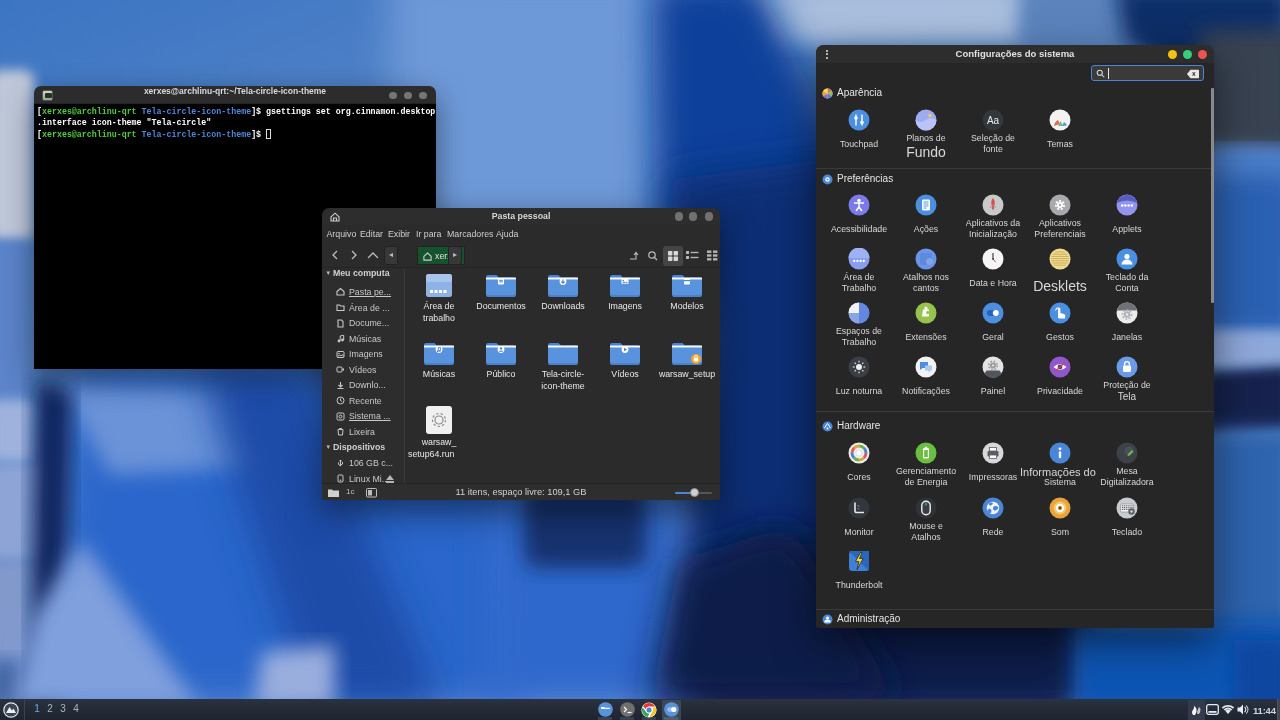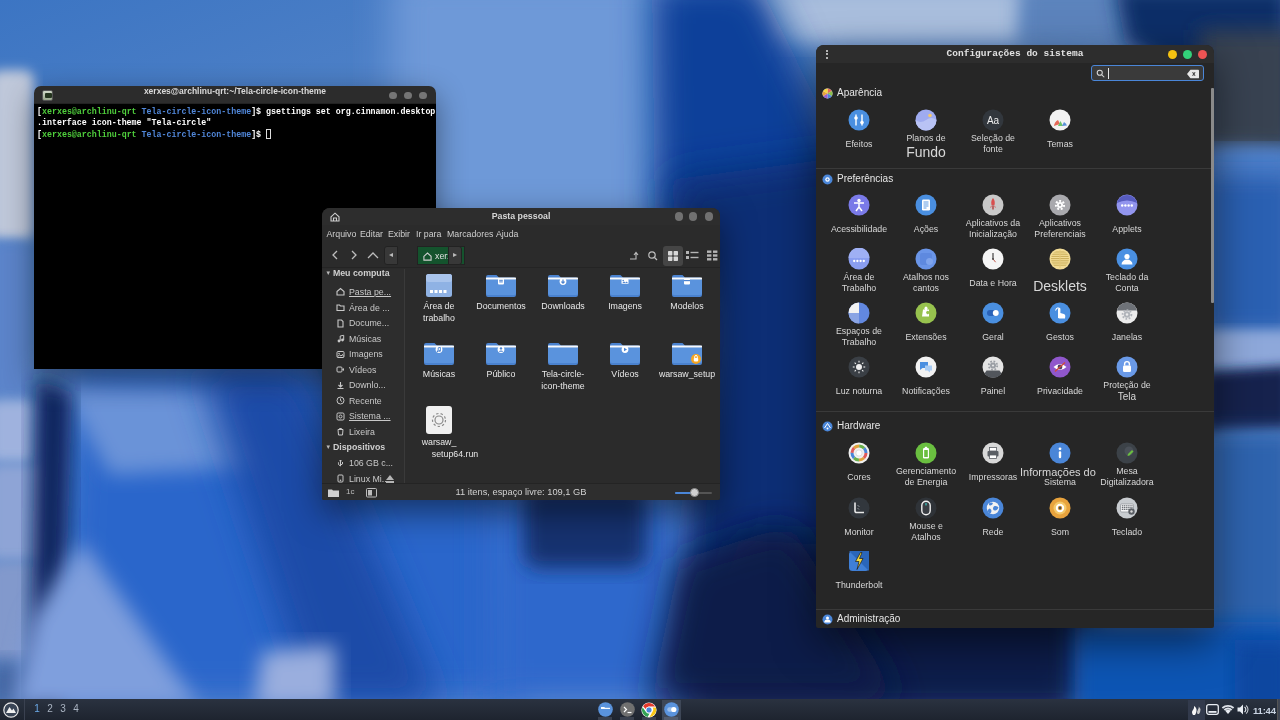--- a/index.html
+++ b/index.html
@@ -307,26 +307,26 @@
       </svg>
       <div style="position:absolute;left:653px;top:369.0px;width:68px;text-align:center;color:#e8e8e8;font-size:8.8px">warsaw_setup</div>
       <svg width="26" height="28" viewBox="0 0 26 28" style="position:absolute;left:426px;top:406px">
 <rect x="0" y="0" width="26" height="28" rx="3" fill="#f0f0f0"></rect>
 <g fill="none" stroke="#8a8a8a" stroke-width="1.2">
           <circle cx="13" cy="14" r="4"></circle>
           <circle cx="13" cy="14" r="6.5" stroke-dasharray="2.3,2.2"></circle>
         </g>
 </svg>
       <div style="position:absolute;left:408px;top:437.0px;width:62px;text-align:center;color:#e8e8e8;font-size:8.8px">warsaw_</div>
-      <div style="position:absolute;left:424px;top:449.4px;width:62px;text-align:center;color:#e8e8e8;font-size:8.8px">setup64.run</div>
+      <div style="position:absolute;left:408px;top:449.4px;width:62px;color:#e8e8e8;font-size:8.8px">setup64.run</div>
 <div style="position:absolute;left:386px;top:475px;width:0;height:0;border-left:4px solid transparent;border-right:4px solid transparent;border-bottom:5px solid #b5b5b5"></div>
       <div style="position:absolute;left:386px;top:481px;width:8px;height:1.5px;background:#b5b5b5"></div>
 </div>
 
-<div style="position:absolute;left:816px;top:45px;width:398px;height:583px;background:#262626;border-radius:8px 8px 2px 2px;box-shadow:0 14px 40px rgba(0,0,0,.55);font-family:Liberation Mono, monospace">
+<div style="position:absolute;left:816px;top:45px;width:398px;height:583px;background:#262626;border-radius:8px 8px 2px 2px;box-shadow:0 14px 40px rgba(0,0,0,.55);font-family:Liberation Sans, sans-serif">
  <div style="position:absolute;left:0;top:0;width:100%;height:18px;background:#2d2d2d;border-radius:8px 8px 0 0">
   <div style="position:absolute;left:10px;top:4.5px;width:2px;height:2px;border-radius:50%;background:#e0e0e0"></div>
   <div style="position:absolute;left:10px;top:8px;width:2px;height:2px;border-radius:50%;background:#e0e0e0"></div>
   <div style="position:absolute;left:10px;top:11.5px;width:2px;height:2px;border-radius:50%;background:#e0e0e0"></div>
   <div style="position:absolute;left:0;top:0;width:100%;height:18px;line-height:18px;text-align:center;font-weight:bold;font-size:9.5px;color:#e2e2e2">Configurações do sistema</div>
   <div style="position:absolute;left:1168px;"></div>
  </div>
  <div style="position:absolute;left:352px;top:4.5px;width:9px;height:9px;border-radius:50%;background:#f5c211"></div>
  <div style="position:absolute;left:367px;top:4.5px;width:9px;height:9px;border-radius:50%;background:#33d17a"></div>
  <div style="position:absolute;left:382px;top:4.5px;width:9px;height:9px;border-radius:50%;background:#ed5353"></div>
@@ -374,21 +374,21 @@
         <circle cx="11" cy="8" r="3" fill="#fff"></circle>
         <path d="M4.5,17 a6.5,6 0 0 1 13,0 Z" fill="#fff"></path>
       </svg>
       <div style="position:absolute;left:837px;top:613px;font-size:10px;color:#e6e6e6">Administração</div>
 <svg width="22" height="22" viewBox="0 0 22 22" style="position:absolute;left:848px;top:109px">
         <circle cx="11" cy="11" r="10.5" fill="#4a8fe0"></circle>
         <path d="M8,5.5 8,16.5 M14,5.5 14,16.5" stroke="#fff" stroke-width="1.4"></path>
         <circle cx="8" cy="9" r="1.8" fill="#fff"></circle>
         <circle cx="14" cy="13.5" r="1.8" fill="#fff"></circle>
       </svg>
-      <div style="position:absolute;left:819px;top:138.5px;width:80px;text-align:center;color:#d8d8d8;font-size:8.8px">Efeitos</div>
+      <div style="position:absolute;left:819px;top:138.5px;width:80px;text-align:center;color:#d8d8d8;font-size:8.8px">Touchpad</div>
       <svg width="22" height="22" viewBox="0 0 22 22" style="position:absolute;left:915px;top:109px">
         <circle cx="11" cy="11" r="10.5" fill="#9fabf0"></circle>
         <path d="M0.5,11 a10.5,10.5 0 0 0 21,0 q-5,-4 -10.5,0 q-5.5,4 -10.5,0 Z" fill="#b9c3f5"></path>
         <circle cx="15" cy="6.5" r="1.8" fill="#f5c96a"></circle>
       </svg>
       <div style="position:absolute;left:886px;top:133.0px;width:80px;text-align:center;color:#d8d8d8;font-size:8.8px">Planos de</div>
       <div style="position:absolute;left:886px;top:143.8px;width:80px;text-align:center;color:#d8d8d8;font-size:14px">Fundo</div>
       <svg width="22" height="22" viewBox="0 0 22 22" style="position:absolute;left:982px;top:109px">
         <circle cx="11" cy="11" r="10.5" fill="#32373d"></circle>
         <text x="11" y="14.5" font-size="10" fill="#eee" text-anchor="middle" font-family="Liberation Sans">Aa</text>

